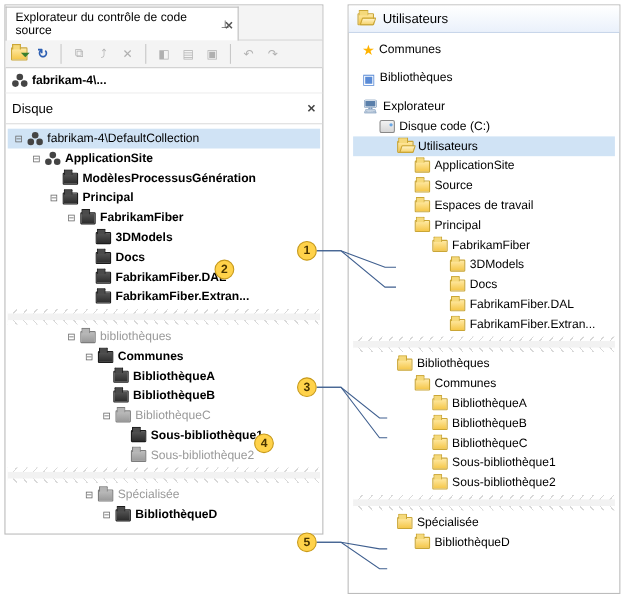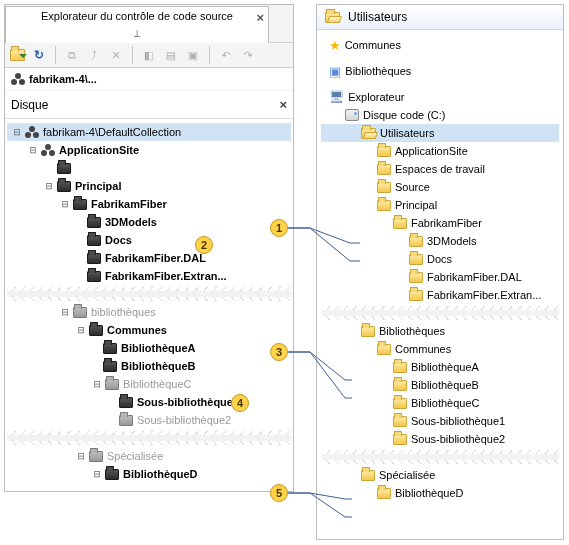--- a/index.html
+++ b/index.html
@@ -145,21 +145,21 @@
     z-index:5;
   }
   svg.connector { position:absolute; z-index:3; pointer-events:none; }
   .closebtn { font-family:Arial; font-weight:bold; font-size:13px; color:#444; cursor:pointer;}
 </style>
 </head>
 <body>
 
 <div class="left-pane">
   <div class="tab-bar">
-    <div class="tab" style="width:264px;flex-direction:column;">
+    <div class="tab" style="width:212px;">
       <span>Explorateur du contrôle de code source</span>
       <span class="pin">⟂</span>
       <span class="close closebtn">×</span>
     </div>
   </div>
   <div class="toolbar">
     <span class="tool-icon">
         <span class="ico-open"></span>
       </span>
     <span class="tool-icon">
@@ -204,20 +204,21 @@
         <span class="exp">⊟</span>
       <span class="ico-team">
           <span></span>
         </span>
       <span class="tlabel bold">ApplicationSite</span>
     </div>
     <div class="trow">
       <span class="spacer" style="width:34px"></span>
         <span class="exp"></span>
       <span class="ico-srcfolder"></span>
+      <span class="tlabel bold">ModèlesProcessusGénération</span>
     </div>
     <div class="trow">
       <span class="spacer" style="width:34px"></span>
         <span class="exp">⊟</span>
       <span class="ico-srcfolder"></span>
       <span class="tlabel bold">Principal</span>
     </div>
     <div class="trow">
       <span class="spacer" style="width:50px"></span>
         <span class="exp">⊟</span>
@@ -337,26 +338,26 @@
         <span>Utilisateurs</span>
       </div>
     <div class="rrow">
         <span class="spacer" style="width:52px"></span>
         <span class="ico-folder"></span>
         <span>ApplicationSite</span>
       </div>
     <div class="rrow">
         <span class="spacer" style="width:52px"></span>
         <span class="ico-folder"></span>
+        <span>Source</span>
+      </div>
+    <div class="rrow">
+        <span class="spacer" style="width:52px"></span>
+        <span class="ico-folder"></span>
         <span>Espaces de travail</span>
-      </div>
-    <div class="rrow">
-        <span class="spacer" style="width:52px"></span>
-        <span class="ico-folder"></span>
-        <span>Source</span>
       </div>
     <div class="rrow">
         <span class="spacer" style="width:52px"></span>
         <span class="ico-folder"></span>
         <span>Principal</span>
       </div>
     <div class="rrow">
         <span class="spacer" style="width:68px"></span>
         <span class="ico-folder"></span>
         <span>FabrikamFiber</span>

